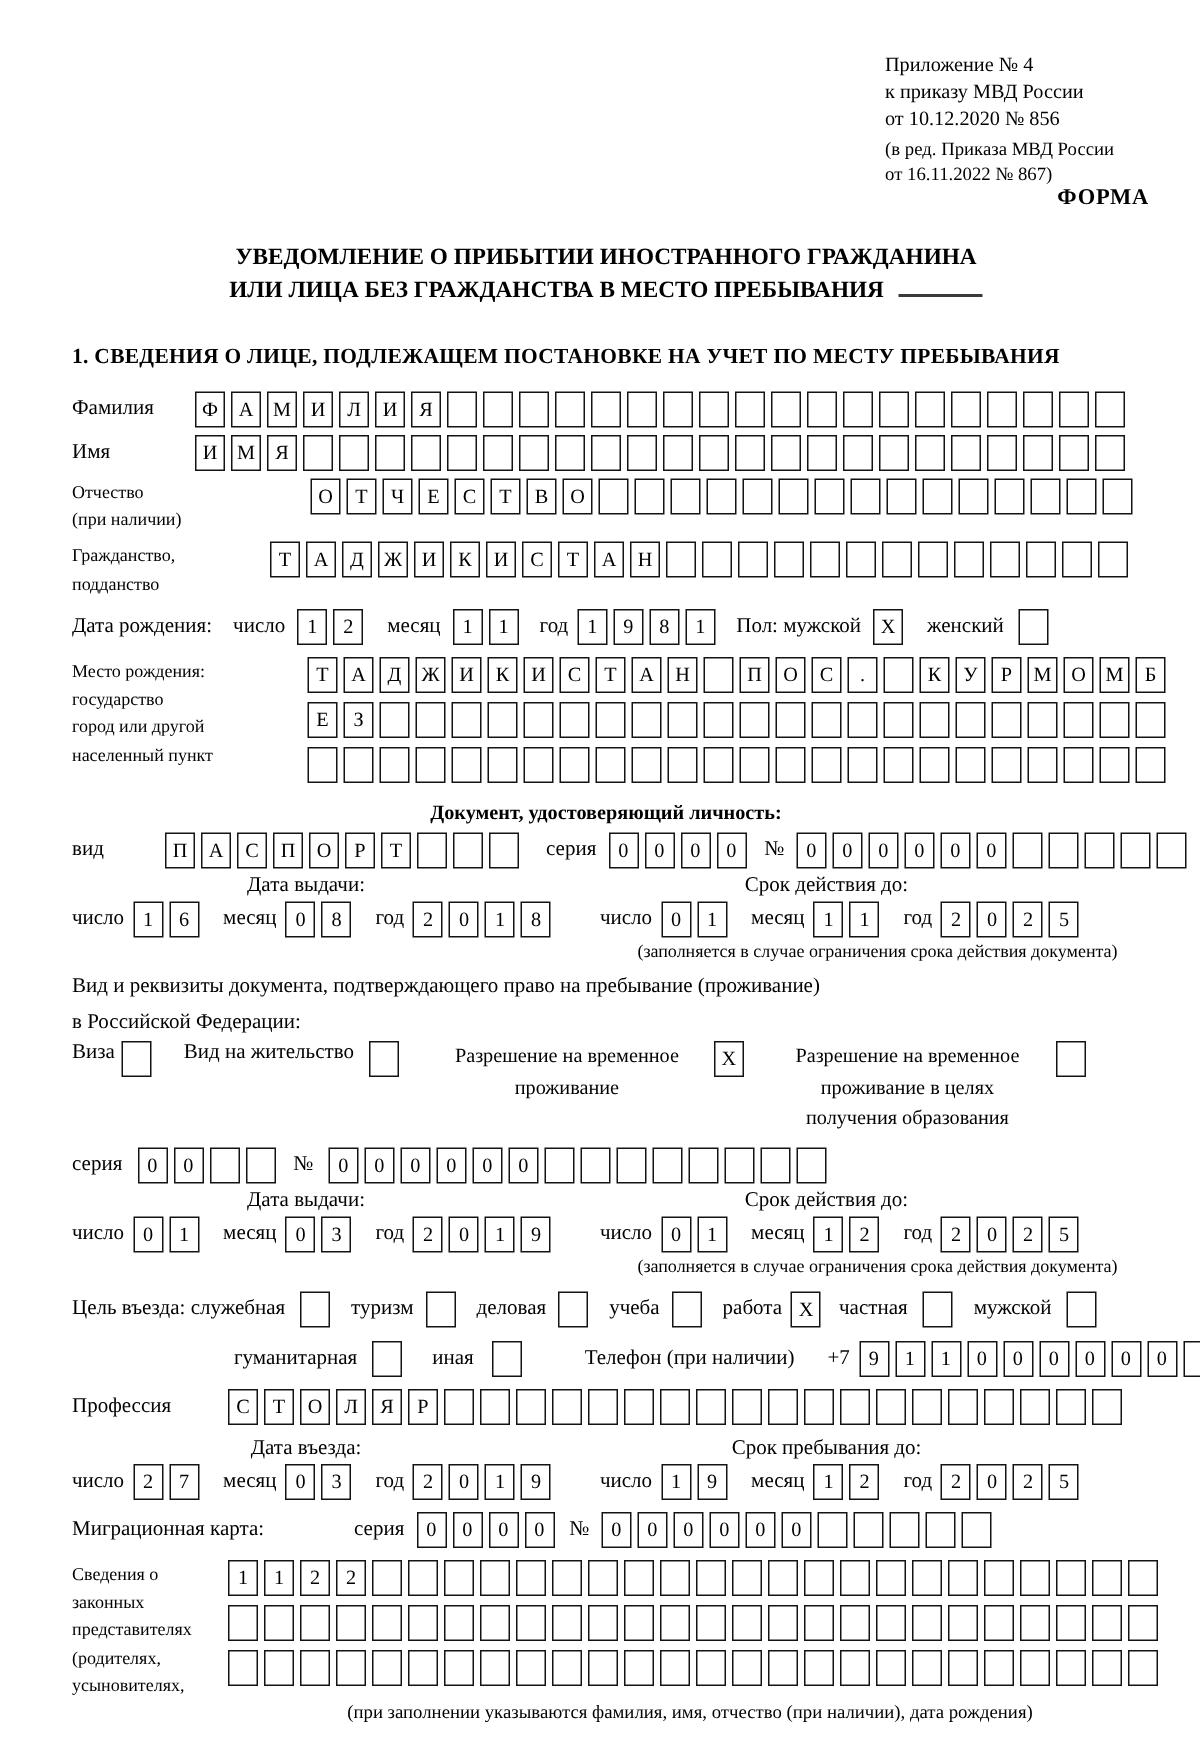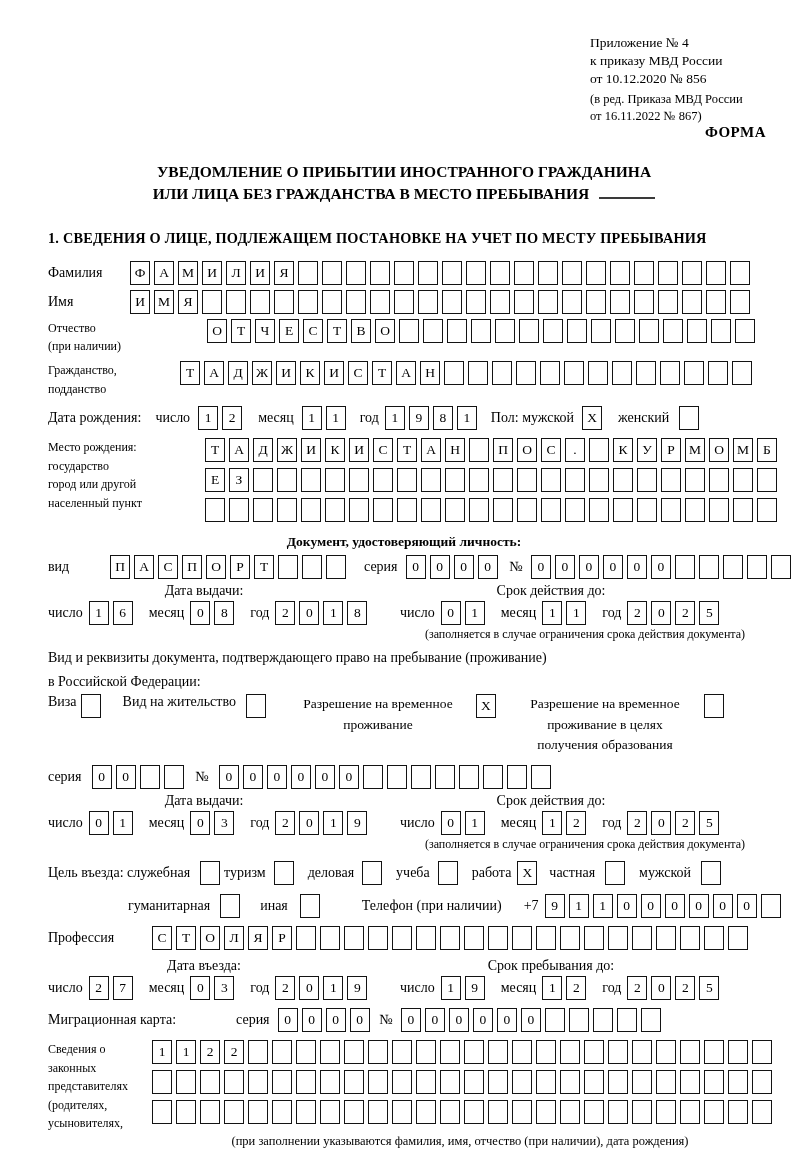--- a/index.html
+++ b/index.html
@@ -535,21 +535,21 @@
       </div>
     </div>
     <div class="note">(заполняется в случае ограничения срока действия документа)</div>
   </div>
 
   <div class="optrow">
     <span class="opt">Цель въезда: служебная</span>
     <span class="cells" style="margin-left:10px;">
         <span class="cell"></span>
       </span>
-    <span class="opt" style="margin-right:8px;">туризм</span>
+    <span class="opt" style="margin-left:10px; margin-right:8px;">туризм</span>
     <span class="cells">
         <span class="cell"></span>
       </span>
     <span class="opt" style="margin-left:10px; margin-right:8px;">деловая</span>
     <span class="cells">
         <span class="cell"></span>
       </span>
     <span class="opt" style="margin-left:10px; margin-right:8px;">учеба</span>
     <span class="cells">
         <span class="cell"></span>
@@ -561,21 +561,21 @@
     <span class="opt" style="margin-left:8px; margin-right:10px;">частная</span>
     <span class="cells">
         <span class="cell"></span>
       </span>
     <span class="opt" style="margin-left:10px; margin-right:10px;">мужской</span>
     <span class="cells">
         <span class="cell"></span>
       </span>
   </div>
 
-  <div class="optrow" style="margin-left:80px;">
+  <div class="optrow" style="margin-left:108px;">
     <span class="opt" style="margin-right:10px;">гуманитарная</span>
     <span class="cells">
         <span class="cell"></span>
       </span>
     <span class="opt" style="margin-left:16px; margin-right:12px;">иная</span>
     <span class="cells">
         <span class="cell"></span>
       </span>
     <span class="opt" style="margin-left:38px;">Телефон (при наличии)</span>
     <span class="opt" style="margin-left:22px; margin-right:6px;">+7</span>

